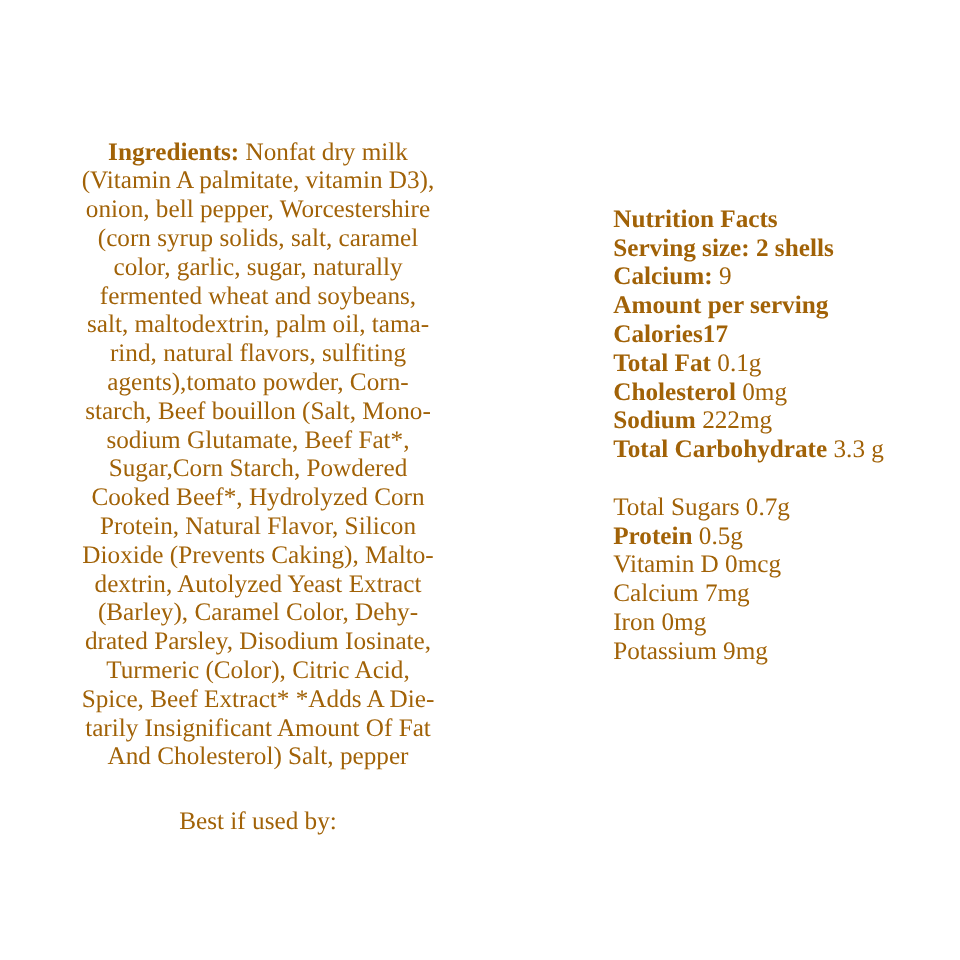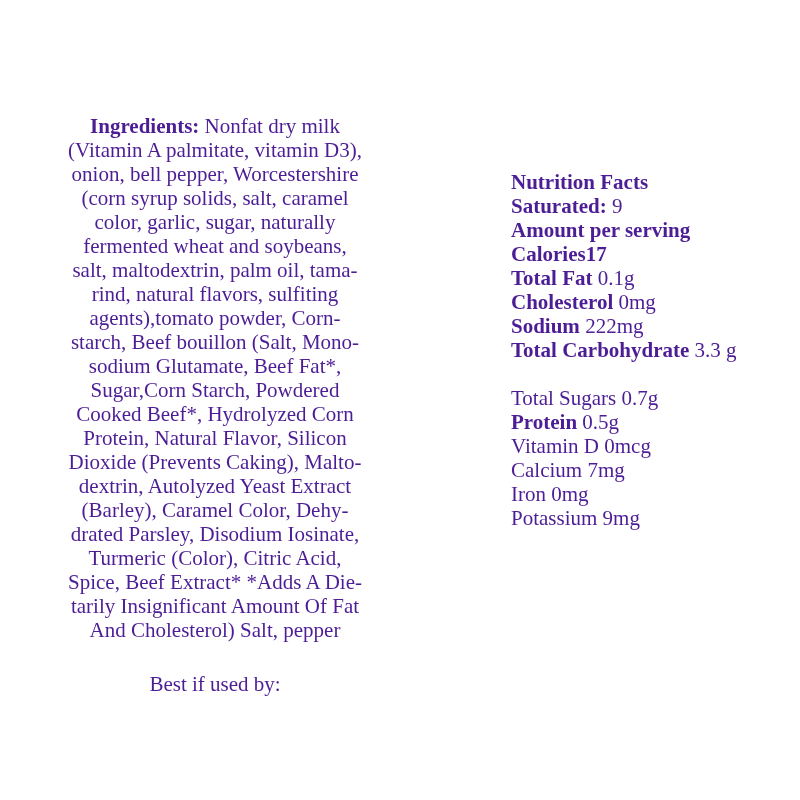--- a/index.html
+++ b/index.html
@@ -3,21 +3,21 @@
 <meta charset="utf-8">
 <style>
   html, body { margin: 0; padding: 0; background: #ffffff; }
   .page {
     position: relative;
     width: 800px;
     height: 800px;
     background: #ffffff;
     overflow: hidden;
     font-family: "Liberation Serif", "DejaVu Serif", serif;
-    color: #4c1d95;
+    color: #a16207;
   }
   .ingredients-block {
     position: absolute;
     left: 15px;
     top: 114px;
     width: 400px;
     text-align: center;
     font-size: 21px;
     line-height: 24px;
   }
@@ -70,21 +70,22 @@
 drated Parsley, Disodium Iosinate,
 Turmeric (Color), Citric Acid,
 Spice, Beef Extract* *Adds A Die-
 tarily Insignificant Amount Of Fat
 And Cholesterol) Salt, pepper</span></p>
     <p class="best-by">Best if used by:</p>
   </div>
 
   <div class="nutrition-block">
     <div class="nline"><span class="bold">Nutrition Facts</span><span></span></div>
-    <div class="nline"><span class="bold">Saturated:</span><span> 9</span></div>
+    <div class="nline"><span class="bold">Serving size: 2 shells</span><span></span></div>
+    <div class="nline"><span class="bold">Calcium:</span><span> 9</span></div>
     <div class="nline"><span class="bold">Amount per serving</span><span></span></div>
     <div class="nline"><span class="bold">Calories17</span><span></span></div>
     <div class="nline"><span class="bold">Total Fat</span><span> 0.1g</span></div>
     <div class="nline"><span class="bold">Cholesterol</span><span> 0mg</span></div>
     <div class="nline"><span class="bold">Sodium</span><span> 222mg</span></div>
     <div class="nline"><span class="bold">Total Carbohydrate</span><span> 3.3 g</span></div>
     <div class="nline"><span class="bold"></span><span></span></div>
     <div class="nline"><span class="bold"></span><span>Total Sugars 0.7g</span></div>
     <div class="nline"><span class="bold">Protein</span><span> 0.5g</span></div>
     <div class="nline"><span class="bold"></span><span>Vitamin D 0mcg</span></div>

